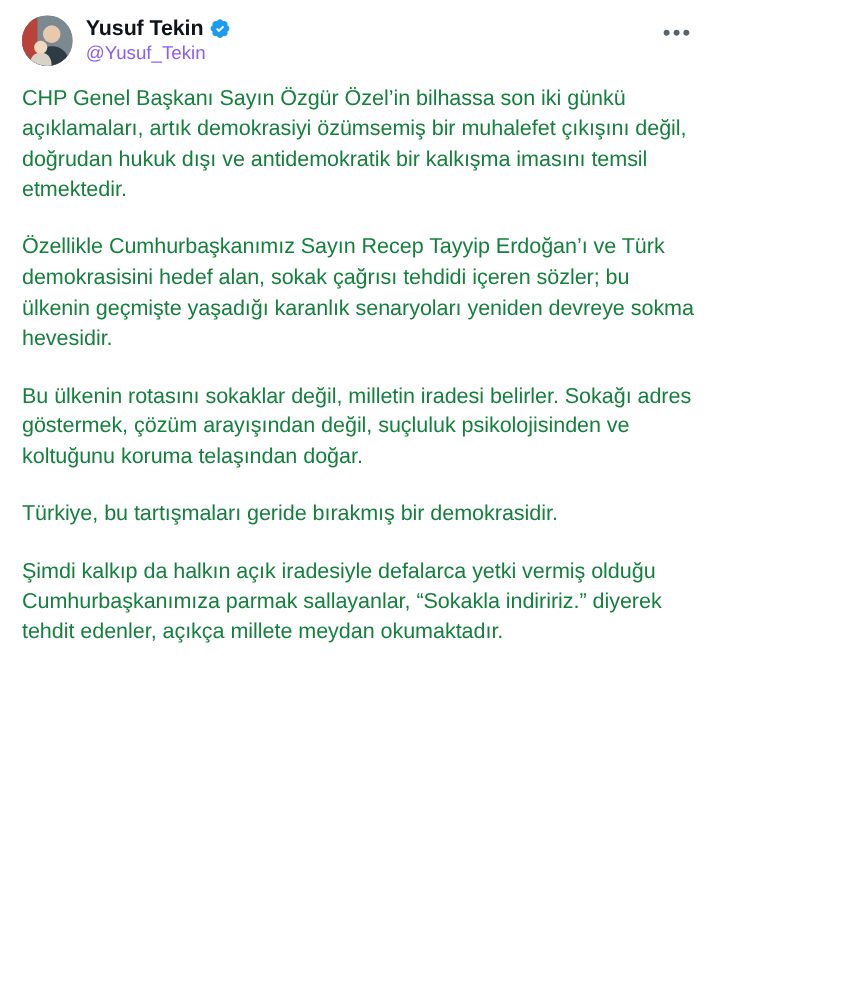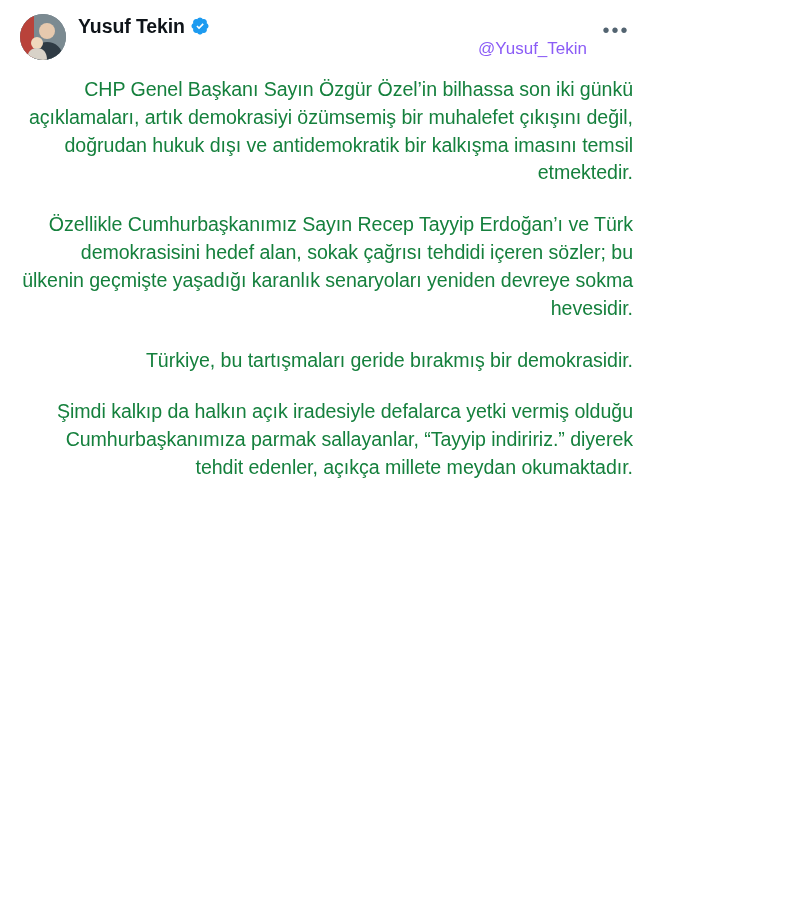--- a/index.html
+++ b/index.html
@@ -12,21 +12,20 @@
     height: 906px;
     font-family: "Liberation Sans", sans-serif;
     color: #0f1419;
     overflow: hidden;
   }
   .tweet {
     width: 653px;
     box-sizing: border-box;
     padding: 14px 20px 0 20px;
     background: #fff;
-    text-align: right;
   }
   .tweet-header {
     display: flex;
     align-items: flex-start;
     gap: 12px;
   }
   .avatar {
     width: 46px;
     height: 46px;
     border-radius: 50%;
@@ -123,17 +122,18 @@
       </div>
       <div class="handle">@Yusuf_Tekin</div>
     </div>
 
     <div class="more-button">•••</div>
   </div>
 
   <div class="tweet-body">
     <p>CHP Genel Başkanı Sayın Özgür Özel’in bilhassa son iki günkü açıklamaları, artık demokrasiyi özümsemiş bir muhalefet çıkışını değil, doğrudan hukuk dışı ve antidemokratik bir kalkışma imasını temsil etmektedir.</p>
     <p>Özellikle Cumhurbaşkanımız Sayın Recep Tayyip Erdoğan’ı ve Türk demokrasisini hedef alan, sokak çağrısı tehdidi içeren sözler; bu ülkenin geçmişte yaşadığı karanlık senaryoları yeniden devreye sokma hevesidir.</p>
+    <p>Bu ülkenin rotasını sokaklar değil, milletin iradesi belirler. Sokağı adres göstermek, çözüm arayışından değil, suçluluk psikolojisinden ve koltuğunu koruma telaşından doğar.</p>
     <p>Türkiye, bu tartışmaları geride bırakmış bir demokrasidir.</p>
-    <p>Şimdi kalkıp da halkın açık iradesiyle defalarca yetki vermiş olduğu Cumhurbaşkanımıza parmak sallayanlar, “Tayyip indiririz.” diyerek tehdit edenler, açıkça millete meydan okumaktadır.</p>
+    <p>Şimdi kalkıp da halkın açık iradesiyle defalarca yetki vermiş olduğu Cumhurbaşkanımıza parmak sallayanlar, “Sokakla indiririz.” diyerek tehdit edenler, açıkça millete meydan okumaktadır.</p>
   </div>
 
 </div>
 
 </body></html>

